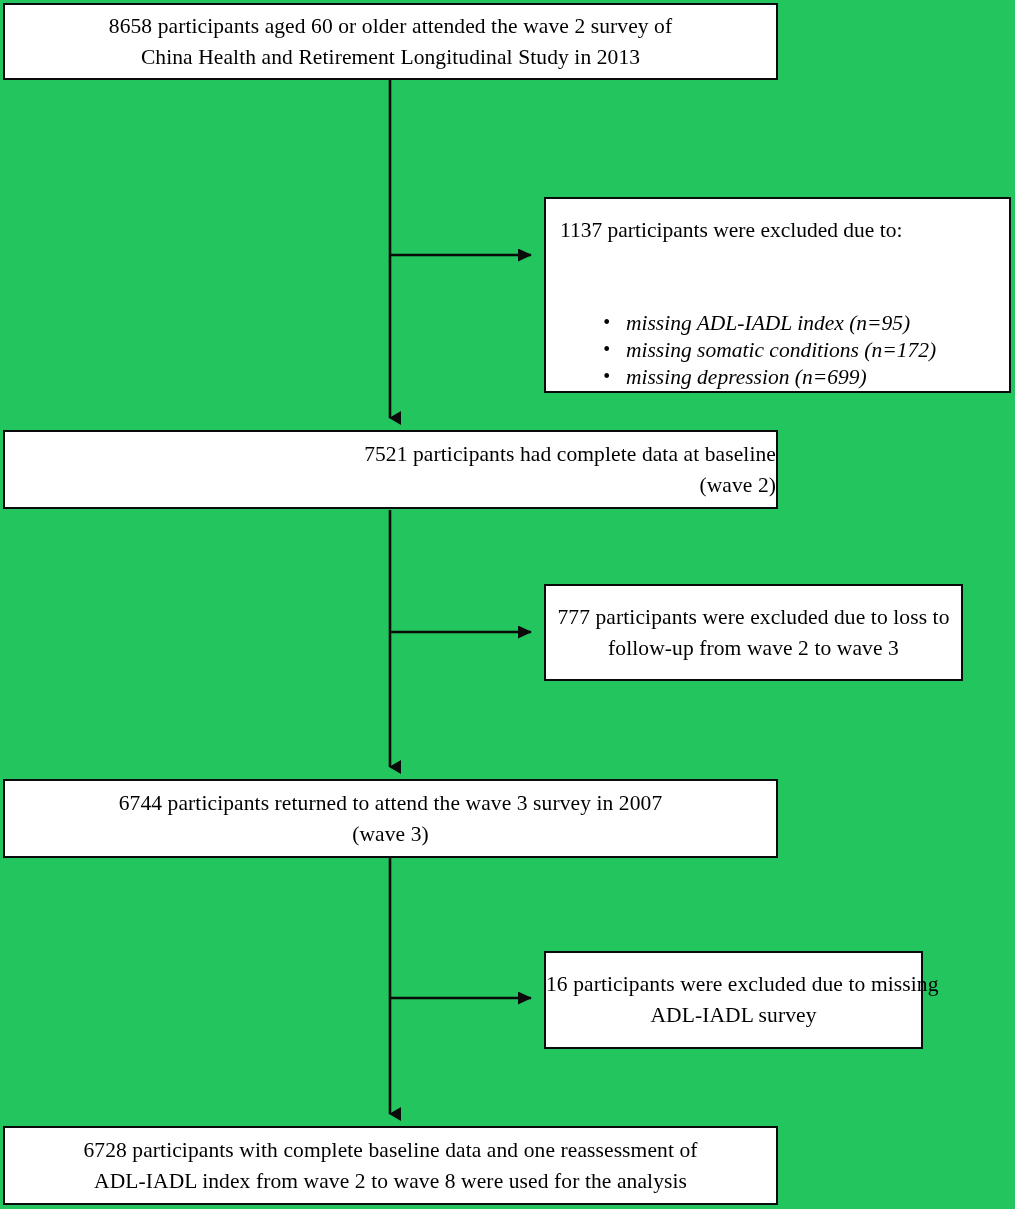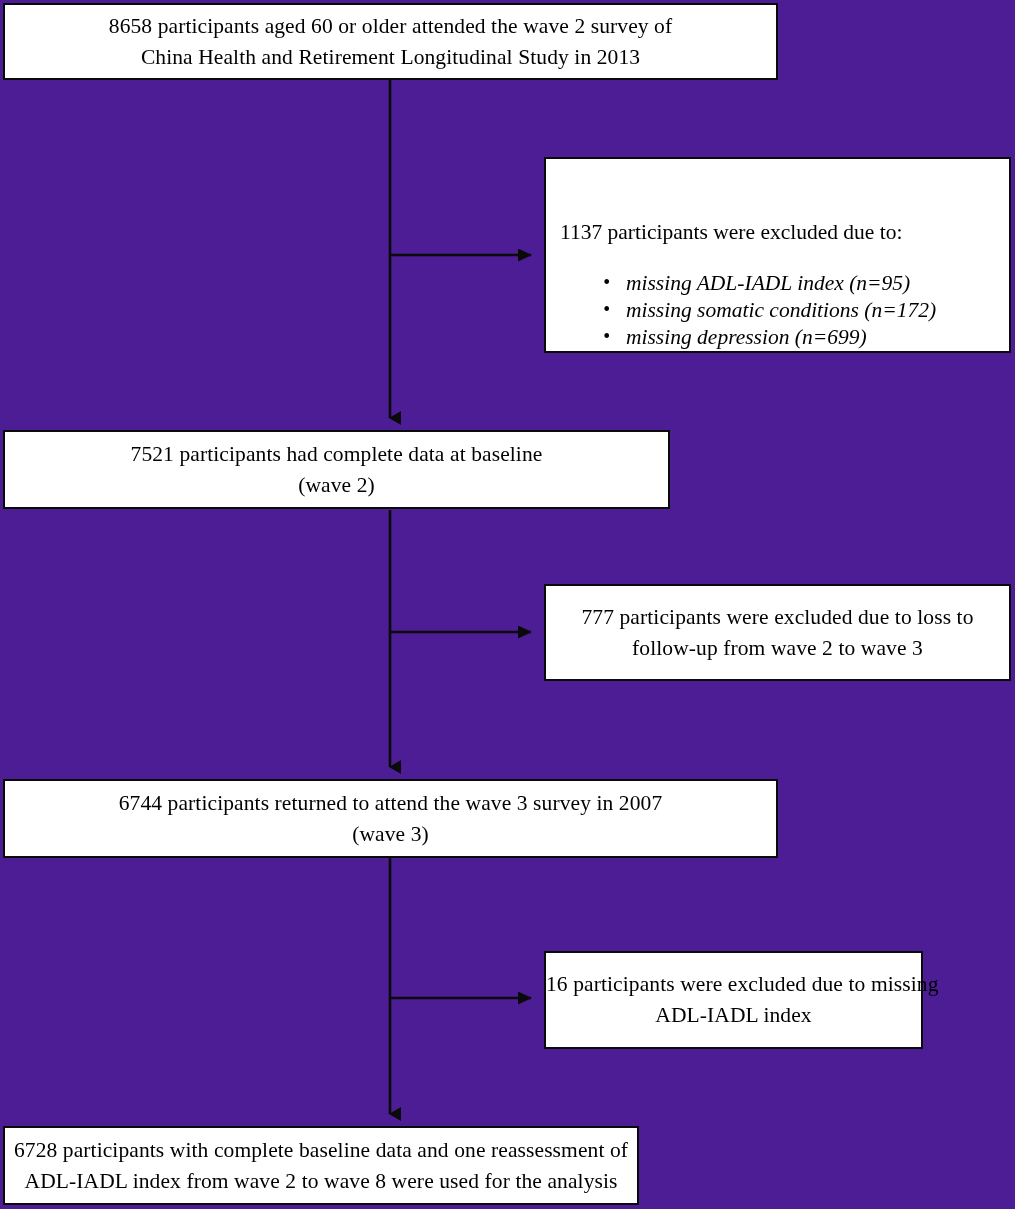--- a/index.html
+++ b/index.html
@@ -9,21 +9,21 @@
     background: #ffffff;
   }
   body {
     font-family: "Liberation Serif", "DejaVu Serif", serif;
     color: #000000;
   }
   #flowchart {
     position: relative;
     width: 1015px;
     height: 1209px;
-    background: #4c1d95;
+    background: #22c55e;
     overflow: hidden;
   }
   .box {
     position: absolute;
     box-sizing: border-box;
     border: 2.5px solid #0a0a0a;
     background: #ffffff;
     display: flex;
     flex-direction: column;
     justify-content: center;
@@ -33,21 +33,22 @@
     text-align: center;
   }
   .box-line {
     font-size: 21.5px;
     line-height: 31px;
     white-space: nowrap;
     letter-spacing: 0.1px;
   }
   .box-side {
     align-items: flex-start;
-    justify-content: flex-end;
+    justify-content: space-between;
+    margin-top: 40px;
   }
   .side-head {
     font-size: 21.5px;
     line-height: 30px;
     white-space: nowrap;
   }
   .side-center {
     width: 100%;
     text-align: center;
   }
@@ -115,38 +116,38 @@
 
   <div class="box box-side" style="left:544px; top:157px; width:467px; height:196px; padding:16px 0 0 14px;">
     <div class="side-head">1137 participants were excluded due to:</div>
     <ul class="bullets" style="margin-top:23px; margin-left:43px;font-style:italic;">
       <li>missing ADL-IADL index (n=95)</li>
       <li>missing somatic conditions (n=172)</li>
       <li>missing depression (n=699)</li>
     </ul>
   </div>
 
-  <div class="box box-main" style="left:3px; top:430px; width:667px; height:79px;">
+  <div class="box box-main" style="left:3px; top:430px; width:775px; height:79px;align-items:flex-end;">
     <div class="box-line">7521 participants had complete data at baseline</div>
     <div class="box-line">(wave 2)</div>
   </div>
 
-  <div class="box" style="left:544px; top:584px; width:467px; height:97px;">
+  <div class="box" style="left:544px; top:584px; width:419px; height:97px;">
     <div class="box-line side-center">777 participants were excluded due to loss to</div>
     <div class="box-line side-center">follow-up from wave 2 to wave 3</div>
   </div>
 
   <div class="box box-main" style="left:3px; top:779px; width:775px; height:79px;">
     <div class="box-line">6744 participants returned to attend the wave 3 survey in 2007</div>
     <div class="box-line">(wave 3)</div>
   </div>
 
   <div class="box" style="left:544px; top:951px; width:379px; height:98px;">
     <div class="box-line side-center">16 participants were excluded due to missing</div>
-    <div class="box-line side-center">ADL-IADL index</div>
+    <div class="box-line side-center">ADL-IADL survey</div>
   </div>
 
-  <div class="box box-main" style="left:3px; top:1126px; width:636px; height:79px;">
+  <div class="box box-main" style="left:3px; top:1126px; width:775px; height:79px;">
     <div class="box-line">6728 participants with complete baseline data and one reassessment of</div>
     <div class="box-line">ADL-IADL index from wave 2 to wave 8 were used for the analysis</div>
   </div>
 
 </div>
 
 </body></html>

